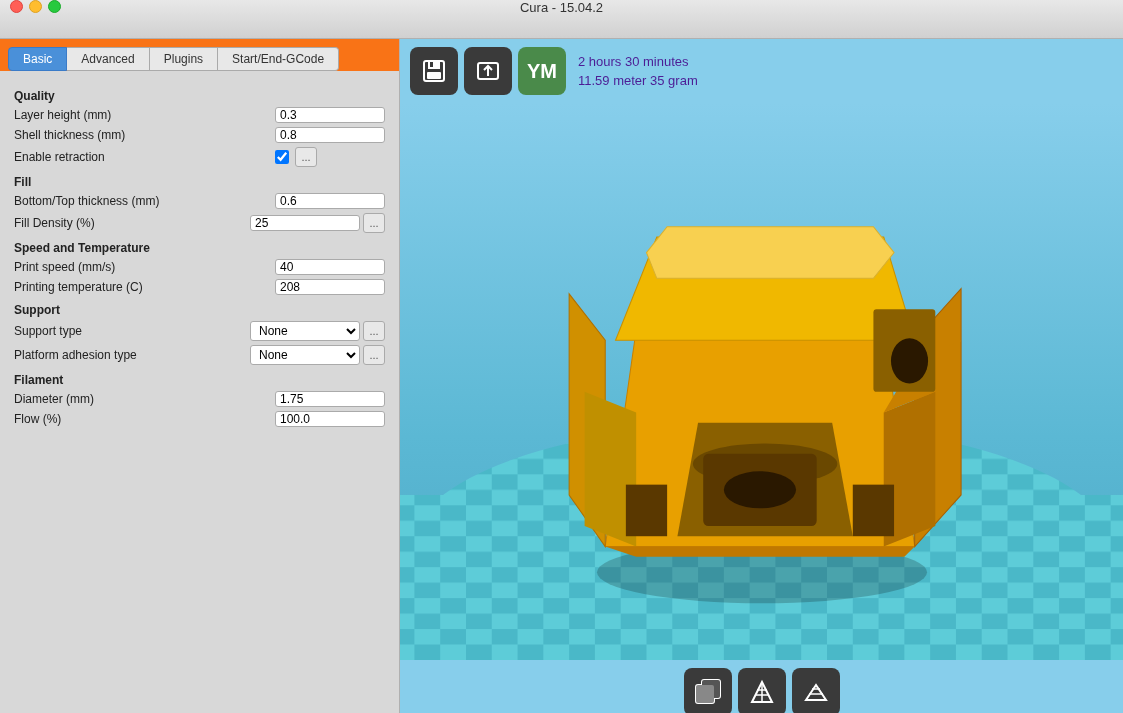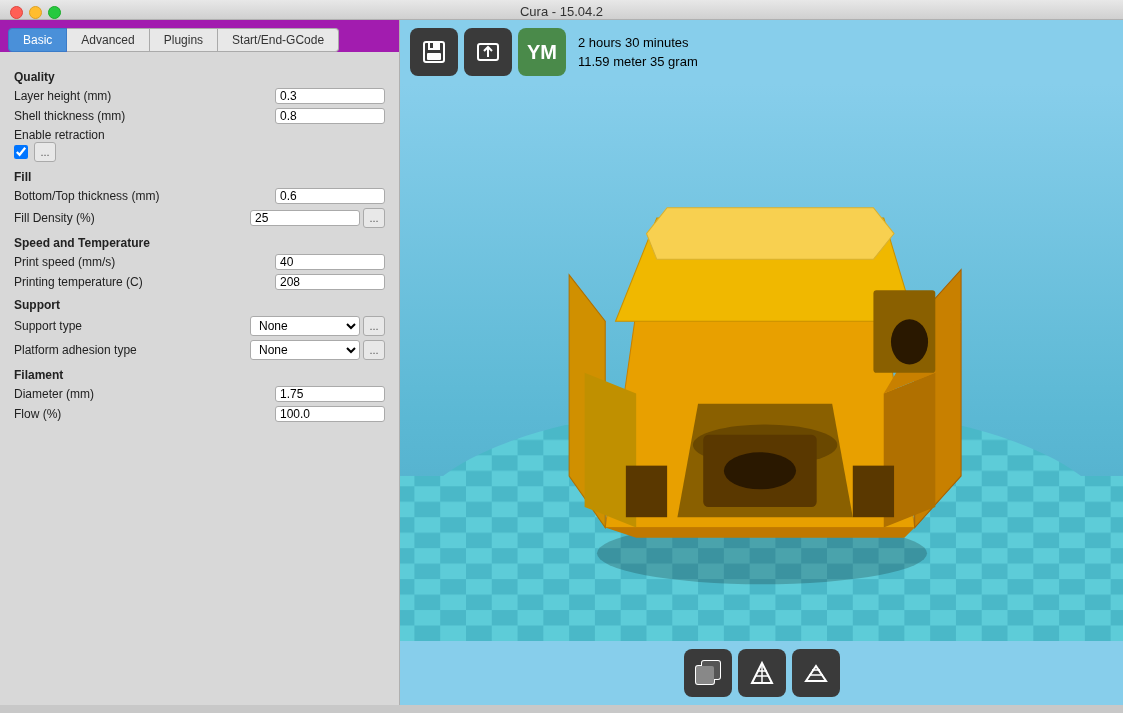--- a/index.html
+++ b/index.html
@@ -8,23 +8,23 @@
       font-size: 12px;
       background: #c8c8c8;
       width: 1123px;
       height: 713px;
       overflow: hidden;
     }
 
     
     .title-bar {
       background: linear-gradient(to bottom, #e8e8e8, #d0d0d0);
-      height: 20px;
-      display: flex;
-      align-items: flex-end;
+      height: 39px;
+      display: flex;
+      align-items: flex-start;
       justify-content: center;
       position: relative;
       border-bottom: 1px solid #b0b0b0;
       user-select: none;
     }
     .traffic-lights {
       position: absolute;
       left: 10px;
       display: flex;
       gap: 6px;
@@ -58,21 +58,21 @@
       display: flex;
       flex-direction: column;
       border-right: 1px solid #b0b0b0;
     }
 
     
     .tab-bar {
       display: flex;
       padding: 8px 20px 0 8px;
       gap: 0;
-      background: #a21caf;
+      background: #f97316;
     }
     .tab {
       padding: 4px 14px;
       font-size: 12px;
       border: 1px solid #aaa;
       cursor: pointer;
       background: #e8e8e8;
       color: #333;
     }
     .tab:first-child { border-radius: 4px 0 0 4px; }
@@ -130,23 +130,22 @@
       margin-left: 3px;
       display: flex;
       align-items: center;
       justify-content: center;
       color: #555;
     }
 
     
     .checkbox-field {
       display: flex;
-      align-items: flex-start;
+      align-items: center;
       margin-bottom: 4px;
-      flex-direction: column;
     }
     .checkbox-field .field-label {
       flex: 1;
     }
     .field-checkbox {
       width: 14px;
       height: 14px;
       margin-right: 3px;
     }
     .checkbox-area {
@@ -200,21 +199,21 @@
       background: #3a3a3a;
       color: white;
     }
     .toolbar-icon-green {
       background: #4a8a4a;
       color: white;
     }
     .print-info {
       margin-left: 6px;
       font-size: 13px;
-      color: #000000;
+      color: #4c1d95;
       line-height: 1.5;
     }
 
     
     .viewport {
       flex: 1;
       position: relative;
       overflow: hidden;
     }
 

